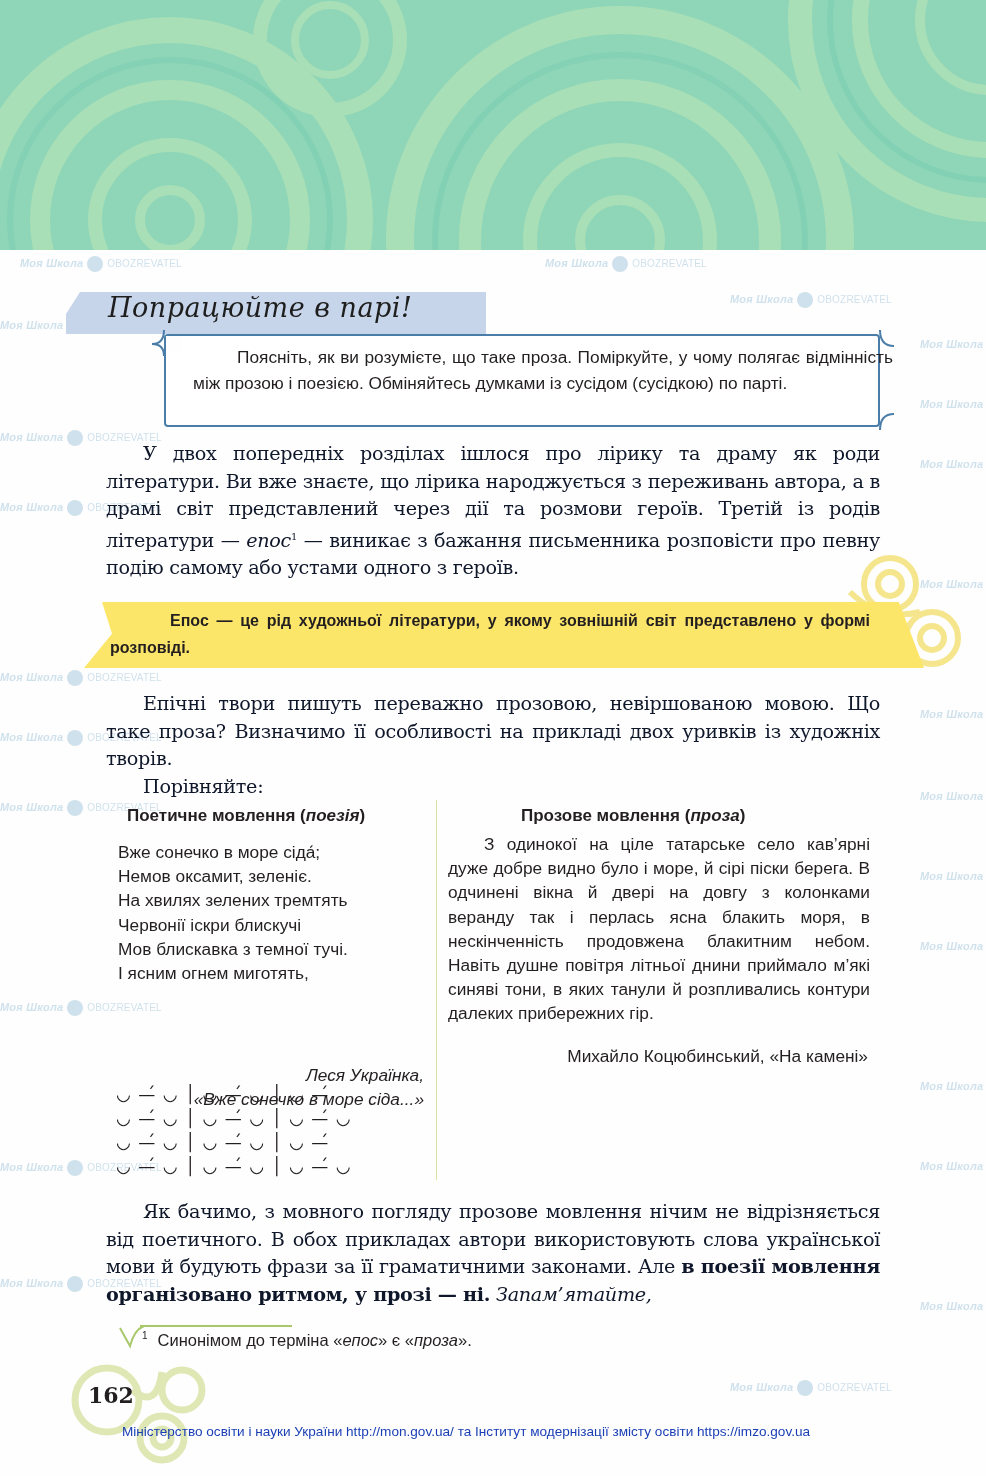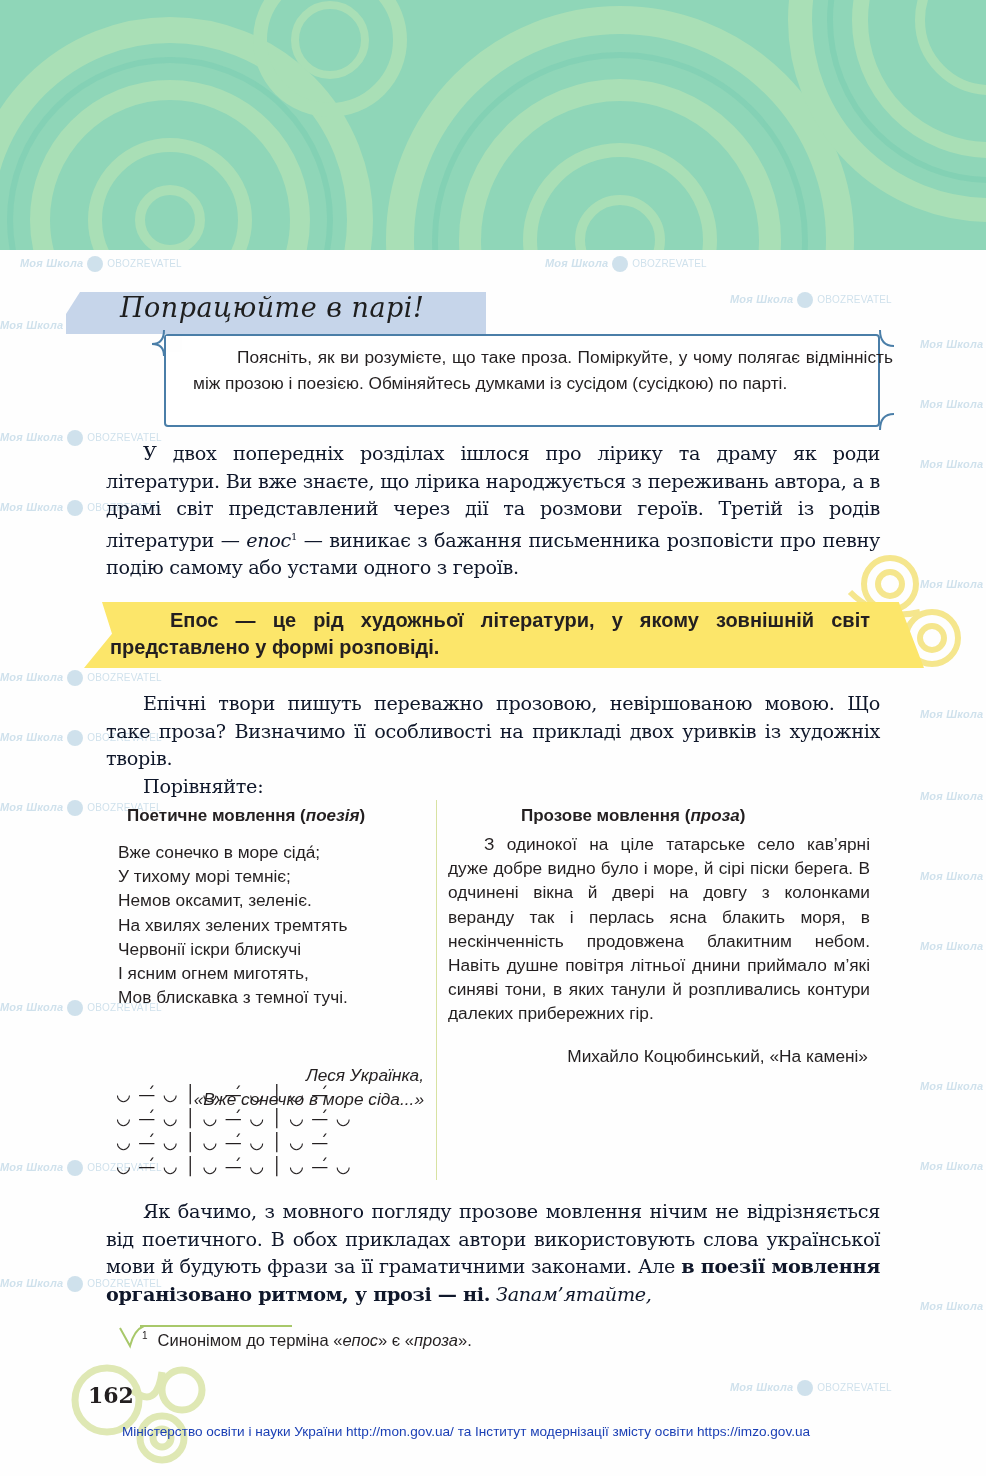--- a/index.html
+++ b/index.html
@@ -27,21 +27,21 @@
     .wm .o { font-style: normal; font-weight: normal; font-size: 10px; }
 
     
     .pair-tab {
       position: absolute; left: 66px; top: 292px; width: 420px; height: 42px;
       background: #c6d5ea;
       clip-path: polygon(14px 0, 100% 0, 100% 100%, 0 100%, 0 22px);
       border-radius: 6px 0 0 0;
     }
     .pair-title {
-      position: absolute; left: 120px; top: 292px;
+      position: absolute; left: 108px; top: 292px;
       font-family: "DejaVu Serif", serif; font-style: italic;
       font-size: 27px; color: #1e1e1e; letter-spacing: 0.5px;
     }
     .pair-box {
       position: absolute; left: 164px; top: 334px; width: 716px; height: 93px;
       border: 2px solid #4a7ea8; border-radius: 4px;
       background: #fff;
     }
     .pair-box::before, .pair-box::after {
       content: ""; position: absolute; width: 16px; height: 16px;
@@ -66,21 +66,21 @@
 
     
     .def-bg {
       position: absolute; left: 84px; top: 602px; width: 840px; height: 66px;
       background: #fce66a;
       clip-path: polygon(18px 0, 97% 0, 100% 100%, 0 100%, 28px 48%);
     }
     .def-swirl { position: absolute; left: 820px; top: 552px; }
     .def-text {
       position: absolute; left: 110px; top: 607px; width: 760px;
-      font-family: "Liberation Sans", sans-serif; font-weight: bold; font-size: 20px;
+      font-family: "Liberation Sans", sans-serif; font-weight: bold; font-size: 16px;
       line-height: 27px; text-indent: 60px; text-align: justify; color: #231f20;
     }
 
     
     .col-head {
       position: absolute; top: 806px; font-family: "Liberation Sans", sans-serif;
       font-weight: bold; font-size: 17px; color: #231f20;
     }
     .col-head .it { font-style: italic; }
     .divider {
@@ -226,26 +226,25 @@
 <div class="col-head" style="left:127px;">
   <span>Поетичне мовлення (</span><span class="it">поезія</span><span>)</span>
 </div>
 <div class="col-head" style="left:521px;">
   <span>Прозове мовлення (</span><span class="it">проза</span><span>)</span>
 </div>
 <div class="divider"></div>
 
 <div class="poem">
   <span class="line">Вже сонечко в море сіда́;</span>
-  <span class="line">У тихому морі темніє;</span>
   <span class="line">Немов оксамит, зеленіє.</span>
   <span class="line">На хвилях зелених тремтять</span>
   <span class="line">Червонії іскри блискучі</span>
+  <span class="line">Мов блискавка з темної тучі.</span>
   <span class="line">І ясним огнем миготять,</span>
-  <span class="line">Мов блискавка з темної тучі.</span>
 </div>
 <div class="poem-author">
   <div>Леся Українка,</div>
   <div>«Вже сонечко в море сіда...»</div>
 </div>
 <div class="meter">
   <span class="row">◡ —́ ◡ │ ◡ —́ ◡ │ ◡ —́</span>
   <span class="row">◡ —́ ◡ │ ◡ —́ ◡ │ ◡ —́ ◡</span>
   <span class="row">◡ —́ ◡ │ ◡ —́ ◡ │ ◡ —́</span>
   <span class="row">◡ —́ ◡ │ ◡ —́ ◡ │ ◡ —́ ◡</span>

